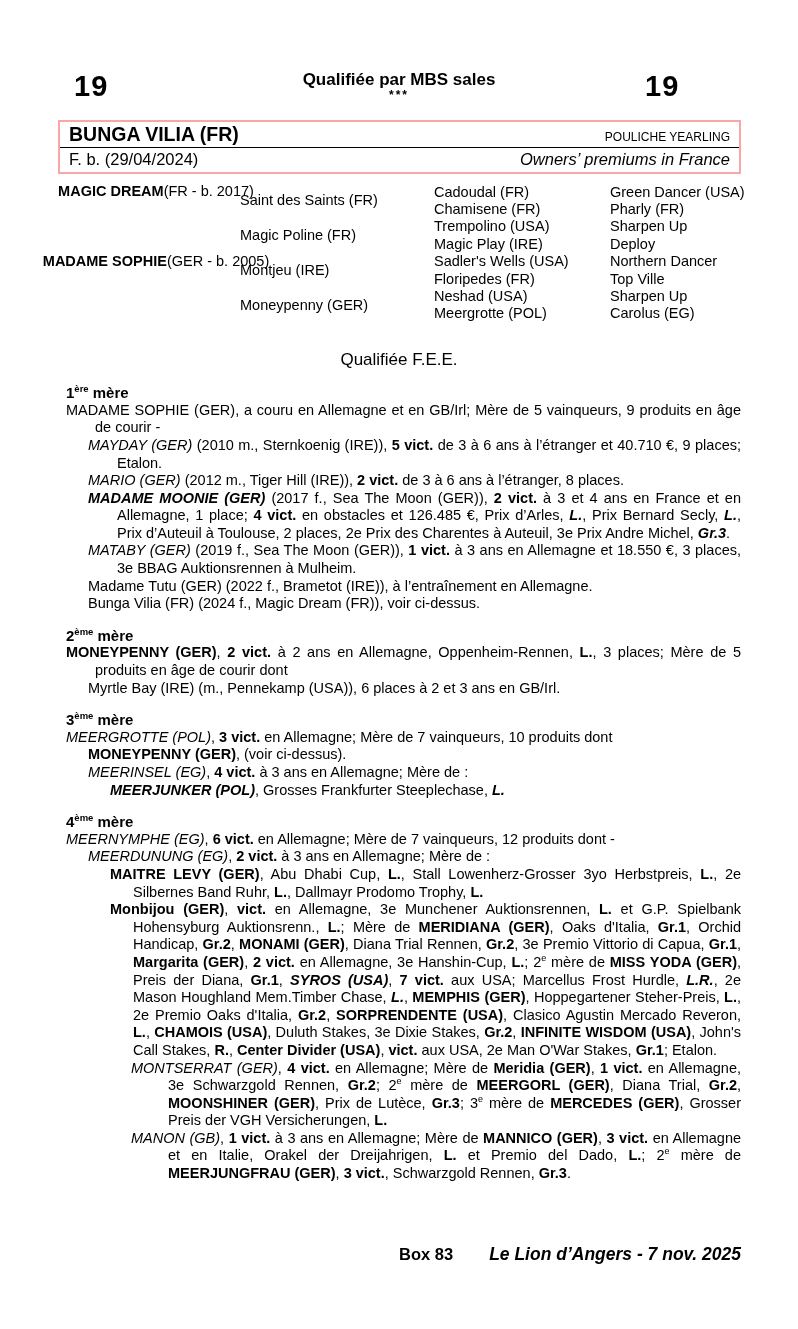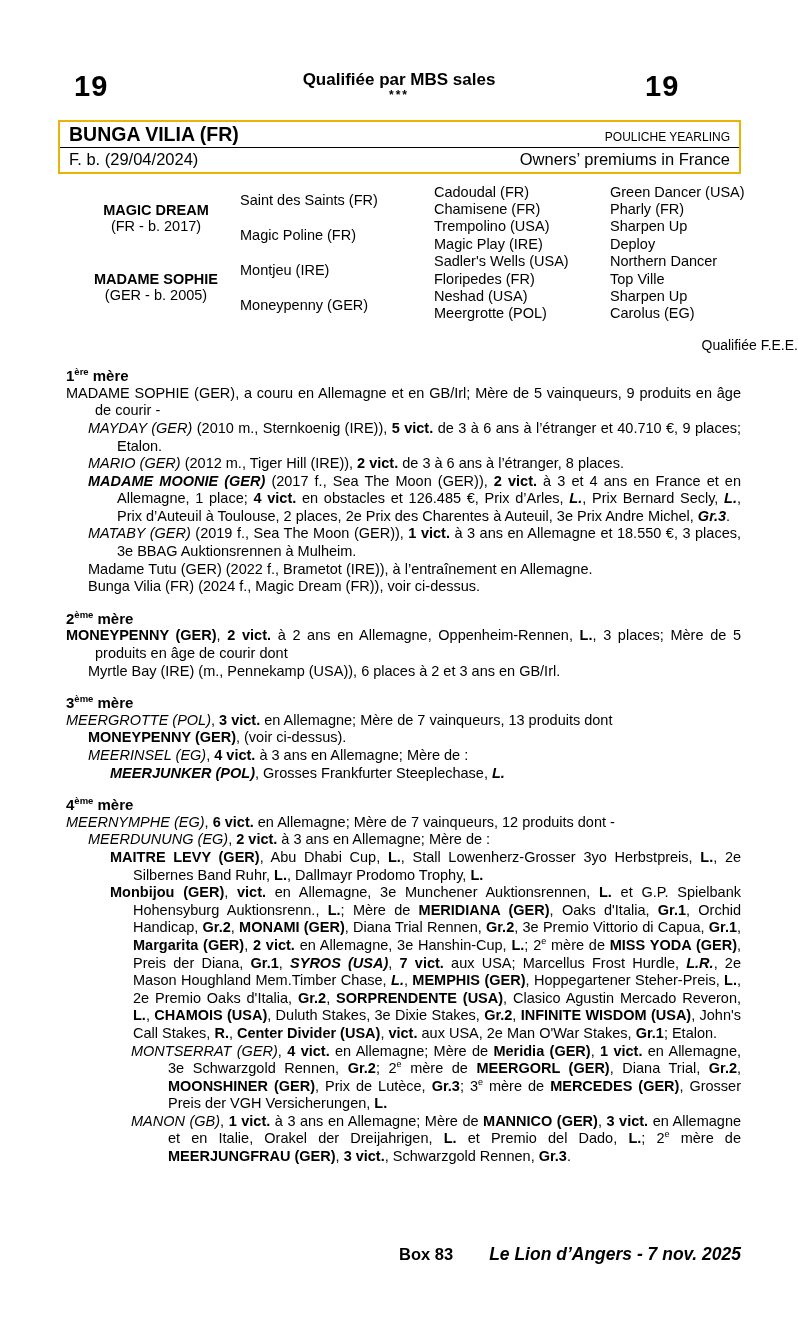--- a/index.html
+++ b/index.html
@@ -7,34 +7,34 @@
         font-family:"Liberation Sans",sans-serif;overflow:hidden;}
   
   .page-header{position:relative;height:50px;margin-top:70px;}
   .lot-num{position:absolute;top:0;font-size:29px;font-weight:bold;letter-spacing:1px;}
   .lot-left{left:74px;}
   .lot-right{left:645px;}
   .presenter-block{text-align:center;}
   .presenter{font-size:17px;font-weight:bold;}
   .stars{font-size:12px;font-weight:bold;letter-spacing:2px;line-height:10px;}
   
-  .title-box{margin:0 57px 0 58px;border:2px solid #eab308;}
+  .title-box{margin:0 57px 0 58px;border:2px solid #fca5a5;}
   .tb-row{display:flex;justify-content:space-between;align-items:baseline;padding:1px 9px;}
   .tb-row1{border-bottom:1.5px solid #000;}
   .horse-name{font-size:19.5px;font-weight:bold;}
   .horse-cat{font-size:12px;}
   .tb-row2{font-size:16.5px;padding:2px 9px 3px 9px;}
-  .horse-premiums{}
+  .horse-premiums{font-style:italic;}
   
   .pedigree{margin:9px 57px 0 72px;display:grid;grid-template-columns:168px 194px 176px 1fr;
             grid-auto-rows:17.4px;font-size:14.5px;}
   .pcell{display:flex;align-items:center;white-space:nowrap;}
-  .g1{flex-direction:column;align-items:center;justify-content:center;}
+  .g1{align-items:flex-start;justify-content:center;}
   .pname{font-weight:bold;}
-  .qualification{text-align:right;margin-top:15px;font-size:14px;}
+  .qualification{text-align:center;margin-top:28px;font-size:17px;}
   
   #sections{margin:0 57px 0 66px;font-size:14.5px;line-height:17.6px;}
   .sec-heading{font-weight:bold;font-size:15px;margin-top:10px;line-height:17.6px;}
   .sec-heading sup{font-size:9.5px;}
   .para{margin:0;text-align:justify;}
   .l0{padding-left:29px;text-indent:-29px;}
   .l1{margin-left:22px;padding-left:29px;text-indent:-29px;}
   .l2{margin-left:44px;padding-left:23px;text-indent:-23px;}
   .l3{margin-left:65px;padding-left:37px;text-indent:-37px;}
   .it{font-style:italic;}
@@ -111,21 +111,21 @@
       <p class="para l1"><span class="it">MAYDAY (GER)</span><span> (2010 m., Sternkoenig (IRE)), </span><span class="bd">5 vict.</span><span> de 3 à 6 ans à l’étranger et 40.710 €, 9 places; Etalon.</span></p>
       <p class="para l1"><span class="it">MARIO (GER)</span><span> (2012 m., Tiger Hill (IRE)), </span><span class="bd">2 vict.</span><span> de 3 à 6 ans à l’étranger, 8 places.</span></p>
       <p class="para l1"><span class="bi">MADAME MOONIE (GER)</span><span> (2017 f., Sea The Moon (GER)), </span><span class="bd">2 vict.</span><span> à 3 et 4 ans en France et en Allemagne, 1 place; </span><span class="bd">4 vict.</span><span> en obstacles et 126.485 €, Prix d’Arles, </span><span class="bi">L.</span><span>, Prix Bernard Secly, </span><span class="bi">L.</span><span>, Prix d’Auteuil à Toulouse, 2 places, 2e Prix des Charentes à Auteuil, 3e Prix Andre Michel, </span><span class="bi">Gr.3</span><span>.</span></p>
       <p class="para l1"><span class="it">MATABY (GER)</span><span> (2019 f., Sea The Moon (GER)), </span><span class="bd">1 vict.</span><span> à 3 ans en Allemagne et 18.550 €, 3 places, 3e BBAG Auktionsrennen à Mulheim.</span></p>
       <p class="para l1"><span>Madame Tutu (GER) (2022 f., Brametot (IRE)), à l’entraînement en Allemagne.</span></p>
       <p class="para l1"><span>Bunga Vilia (FR) (2024 f., Magic Dream (FR)), voir ci-dessus.</span></p>
       <div class="sec-heading"><span>2</span><sup>ème</sup><span> mère</span></div>
       <p class="para l0"><span class="bd">MONEYPENNY (GER)</span><span>, </span><span class="bd">2 vict.</span><span> à 2 ans en Allemagne, Oppenheim-Rennen, </span><span class="bd">L.</span><span>, 3 places; Mère de 5 produits en âge de courir dont</span></p>
       <p class="para l1"><span>Myrtle Bay (IRE) (m., Pennekamp (USA)), 6 places à 2 et 3 ans en GB/Irl.</span></p>
       <div class="sec-heading"><span>3</span><sup>ème</sup><span> mère</span></div>
-      <p class="para l0"><span class="it">MEERGROTTE (POL)</span><span>, </span><span class="bd">3 vict.</span><span> en Allemagne; Mère de 7 vainqueurs, 13 produits dont</span></p>
+      <p class="para l0"><span class="it">MEERGROTTE (POL)</span><span>, </span><span class="bd">3 vict.</span><span> en Allemagne; Mère de 7 vainqueurs, 10 produits dont</span></p>
       <p class="para l1"><span class="bd">MONEYPENNY (GER)</span><span>, (voir ci-dessus).</span></p>
       <p class="para l1"><span class="it">MEERINSEL (EG)</span><span>, </span><span class="bd">4 vict.</span><span> à 3 ans en Allemagne; Mère de :</span></p>
       <p class="para l2"><span class="bi">MEERJUNKER (POL)</span><span>, Grosses Frankfurter Steeplechase, </span><span class="bi">L.</span></p>
       <div class="sec-heading"><span>4</span><sup>ème</sup><span> mère</span></div>
       <p class="para l0"><span class="it">MEERNYMPHE (EG)</span><span>, </span><span class="bd">6 vict.</span><span> en Allemagne; Mère de 7 vainqueurs, 12 produits dont -</span></p>
       <p class="para l1"><span class="it">MEERDUNUNG (EG)</span><span>, </span><span class="bd">2 vict.</span><span> à 3 ans en Allemagne; Mère de :</span></p>
       <p class="para l2"><span class="bd">MAITRE LEVY (GER)</span><span>, Abu Dhabi Cup, </span><span class="bd">L.</span><span>, Stall Lowenherz-Grosser 3yo Herbstpreis, </span><span class="bd">L.</span><span>, 2e Silbernes Band Ruhr, </span><span class="bd">L.</span><span>, Dallmayr Prodomo Trophy, </span><span class="bd">L.</span></p>
       <p class="para l2"><span class="bd">Monbijou (GER)</span><span>, </span><span class="bd">vict.</span><span> en Allemagne, 3e Munchener Auktionsrennen, </span><span class="bd">L.</span><span> et G.P. Spielbank Hohensyburg Auktionsrenn., </span><span class="bd">L.</span><span>; Mère de </span><span class="bd">MERIDIANA (GER)</span><span>, Oaks d'Italia, </span><span class="bd">Gr.1</span><span>, Orchid Handicap, </span><span class="bd">Gr.2</span><span>, </span><span class="bd">MONAMI (GER)</span><span>, Diana Trial Rennen, </span><span class="bd">Gr.2</span><span>, 3e Premio Vittorio di Capua, </span><span class="bd">Gr.1</span><span>, </span><span class="bd">Margarita (GER)</span><span>, </span><span class="bd">2 vict.</span><span> en Allemagne, 3e Hanshin-Cup, </span><span class="bd">L.</span><span>; 2</span><sup>e</sup><span> mère de </span><span class="bd">MISS YODA (GER)</span><span>, Preis der Diana, </span><span class="bd">Gr.1</span><span>, </span><span class="bi">SYROS (USA)</span><span>, </span><span class="bd">7 vict.</span><span> aux USA; Marcellus Frost Hurdle, </span><span class="bi">L.R.</span><span>, 2e Mason Houghland Mem.Timber Chase, </span><span class="bi">L.</span><span>, </span><span class="bd">MEMPHIS (GER)</span><span>, Hoppegartener Steher-Preis, </span><span class="bd">L.</span><span>, 2e Premio Oaks d'Italia, </span><span class="bd">Gr.2</span><span>, </span><span class="bd">SORPRENDENTE (USA)</span><span>, Clasico Agustin Mercado Reveron, </span><span class="bd">L.</span><span>, </span><span class="bd">CHAMOIS (USA)</span><span>, Duluth Stakes, 3e Dixie Stakes, </span><span class="bd">Gr.2</span><span>, </span><span class="bd">INFINITE WISDOM (USA)</span><span>, John's Call Stakes, </span><span class="bd">R.</span><span>, </span><span class="bd">Center Divider (USA)</span><span>, </span><span class="bd">vict.</span><span> aux USA, 2e Man O'War Stakes, </span><span class="bd">Gr.1</span><span>; Etalon.</span></p>
       <p class="para l3"><span class="it">MONTSERRAT (GER)</span><span>, </span><span class="bd">4 vict.</span><span> en Allemagne; Mère de </span><span class="bd">Meridia (GER)</span><span>, </span><span class="bd">1 vict.</span><span> en Allemagne, 3e Schwarzgold Rennen, </span><span class="bd">Gr.2</span><span>; 2</span><sup>e</sup><span> mère de </span><span class="bd">MEERGORL (GER)</span><span>, Diana Trial, </span><span class="bd">Gr.2</span><span>, </span><span class="bd">MOONSHINER (GER)</span><span>, Prix de Lutèce, </span><span class="bd">Gr.3</span><span>; 3</span><sup>e</sup><span> mère de </span><span class="bd">MERCEDES (GER)</span><span>, Grosser Preis der VGH Versicherungen, </span><span class="bd">L.</span></p>
       <p class="para l3"><span class="it">MANON (GB)</span><span>, </span><span class="bd">1 vict.</span><span> à 3 ans en Allemagne; Mère de </span><span class="bd">MANNICO (GER)</span><span>, </span><span class="bd">3 vict.</span><span> en Allemagne et en Italie, Orakel der Dreijahrigen, </span><span class="bd">L.</span><span> et Premio del Dado, </span><span class="bd">L.</span><span>; 2</span><sup>e</sup><span> mère de </span><span class="bd">MEERJUNGFRAU (GER)</span><span>, </span><span class="bd">3 vict.</span><span>, Schwarzgold Rennen, </span><span class="bd">Gr.3</span><span>.</span></p>

